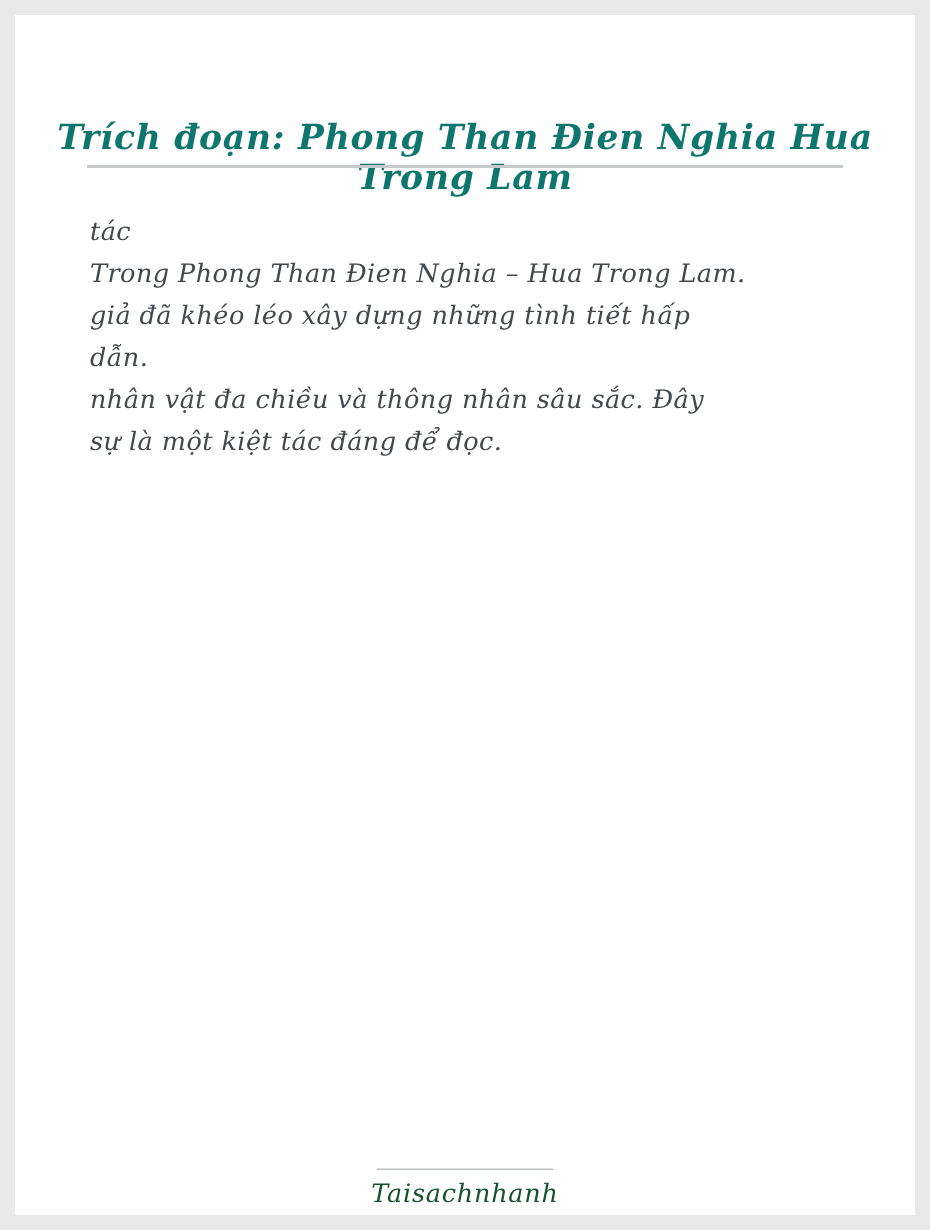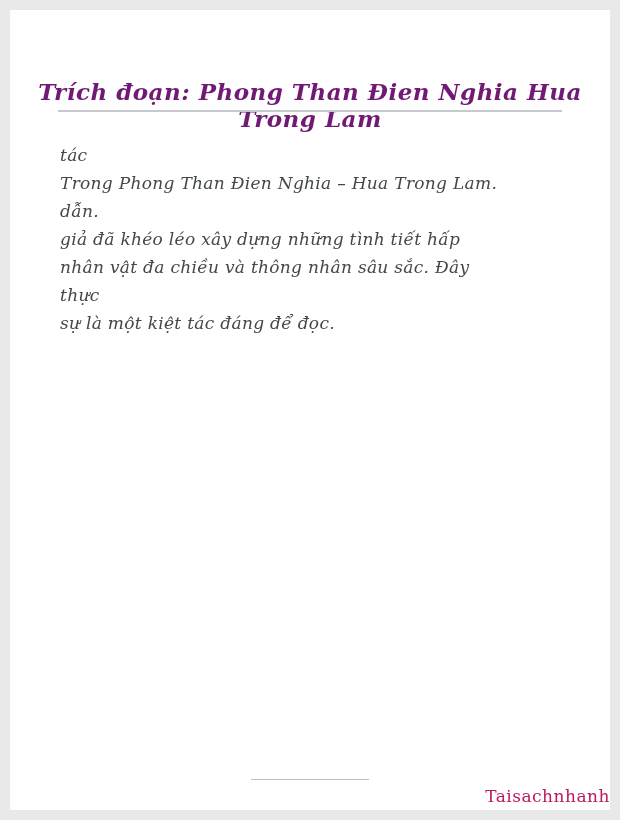--- a/index.html
+++ b/index.html
@@ -18,21 +18,21 @@
   }
 
   .title {
     position: absolute;
     top: 68px; left: 0; right: 0;
     text-align: center;
     font-size: 23px;
     font-style: italic;
     font-weight: bold;
     letter-spacing: 0.5px;
-    color: #701a75;
+    color: #0f766e;
   }
 
   .title-divider {
     position: absolute;
     top: 100px;
     left: 48px;
     width: 504px;
     height: 2px;
     background: #c7cacc;
     border: none;
@@ -61,41 +61,40 @@
   }
   .footer-divider {
     width: 118px;
     height: 1px;
     background: #b9c1c6;
     border: none;
     margin: 0 auto 6px auto;
   }
   .footer-brand {
     font-size: 17px;
-    color: #be185d;
+    font-style: italic;
+    color: #14532d;
     letter-spacing: 0.5px;
-    text-align: right;
   }
 </style>
 </head>
 <body>
 
 <div class="page">
 
   <h1 class="title">Trích đoạn: Phong Than Đien Nghia Hua Trong Lam</h1>
 
   <hr class="title-divider">
 
   <div class="body-text">
     <div class="body-line">tác</div>
     <div class="body-line">Trong Phong Than Đien Nghia – Hua Trong Lam.</div>
+    <div class="body-line">giả đã khéo léo xây dựng những tình tiết hấp</div>
     <div class="body-line">dẫn.</div>
-    <div class="body-line">giả đã khéo léo xây dựng những tình tiết hấp</div>
     <div class="body-line">nhân vật đa chiều và thông nhân sâu sắc. Đây</div>
-    <div class="body-line">thực</div>
     <div class="body-line">sự là một kiệt tác đáng để đọc.</div>
   </div>
 
   <div class="footer">
     <hr class="footer-divider">
     <div class="footer-brand">Taisachnhanh</div>
   </div>
 
 </div>
 

